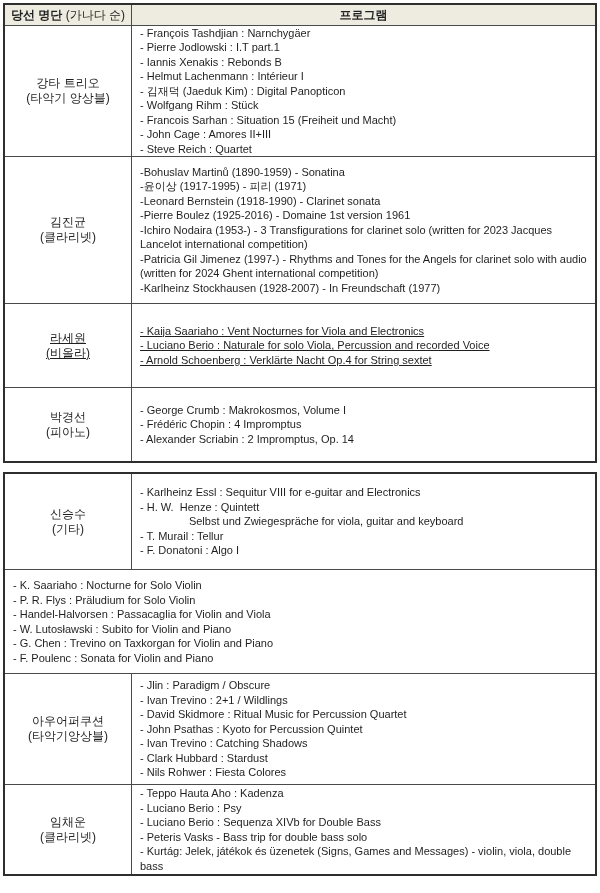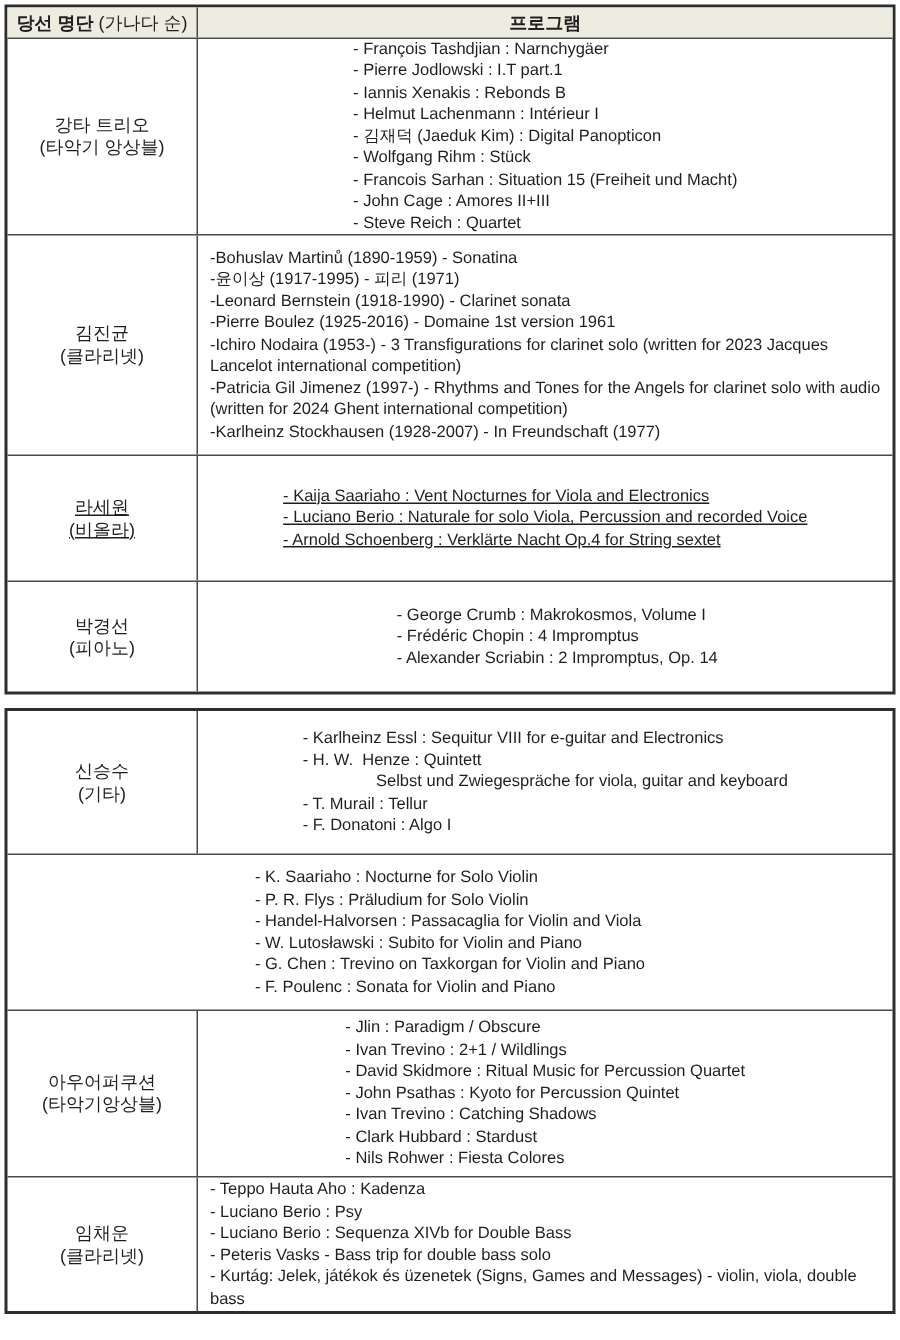--- a/index.html
+++ b/index.html
@@ -25,40 +25,39 @@
     display:flex;flex-direction:column;justify-content:center;align-items:center;
     text-align:center;
     font-size:12px;line-height:15px;
     padding:2px;
   }
   .cell-right{
     flex:1 1 auto;
     display:flex;flex-direction:column;justify-content:center;
     padding:3px 8px;
     overflow:hidden;
-    align-items:center;
   }
   .program{
     font-size:11px;
     line-height:14.5px;
     white-space:pre-wrap;
     word-break:break-word;
   }
   .hdr{background:#eeece1;}
   .hdr .cell-left,.hdr .cell-right{
     justify-content:center;align-items:center;text-align:center;
     font-size:12px;padding:2px;
   }
   .hdr-label{font-weight:bold;}
   .hdr-sub{font-weight:normal;}
   .h20{height:20px;}
   .hr1{height:131px;}
   .hr2{height:147px;}
   .hr3{height:84px;text-decoration:underline;}
-  .hr4{height:74px;gap:16px;}
+  .hr4{height:74px;}
   .hr5{height:95px;}
   .hr6{height:104px;}
   .hr7{height:111px;}
   .hr8{height:90px;}
 </style>
 </head>
 <body>
 
 <div class="doc">
 

